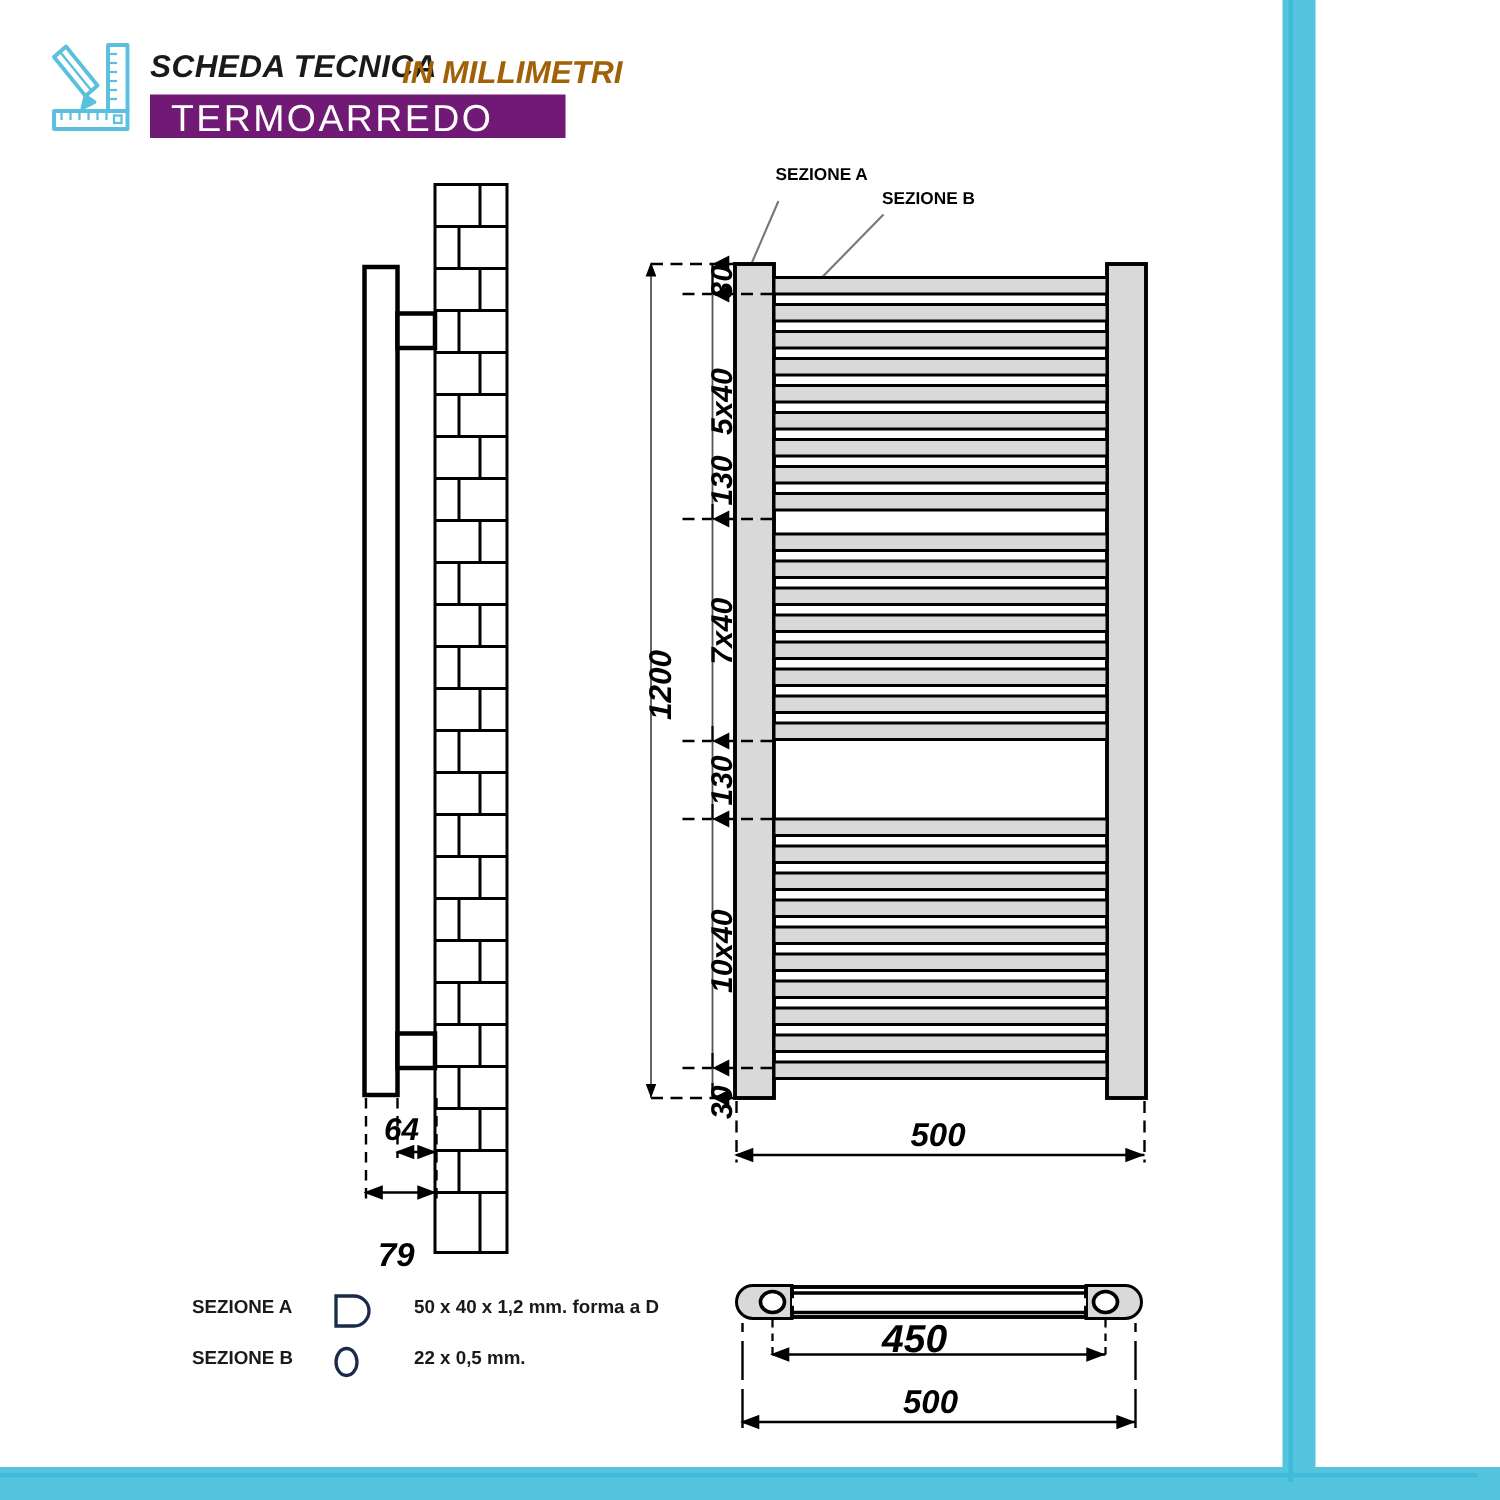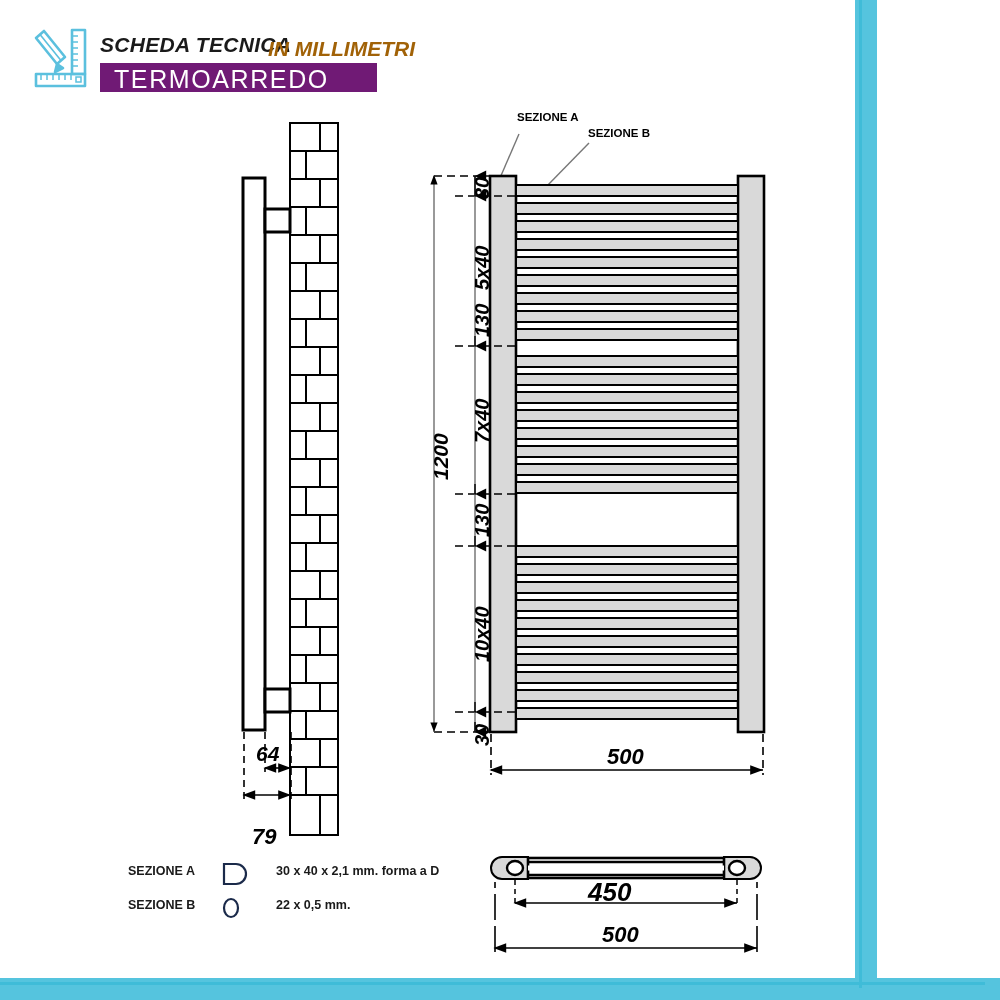--- a/index.html
+++ b/index.html
@@ -357,21 +357,21 @@
 
   <div id="legend">
 
     <div class="leg-row">
       <div class="leg-key">SEZIONE A</div>
       <div class="leg-shape">
         <svg width="40" height="28" viewBox="0 0 40 28">
           <path d="M8,4 L20,4 a10,10 0 0 1 0,20 L8,24 Z" fill="none" stroke="#1b2a4a" stroke-width="2.2"></path>
         </svg>
       </div>
-      <div class="leg-val">30 x 40 x 2,1 mm. forma a D</div>
+      <div class="leg-val">50 x 40 x 1,2 mm. forma a D</div>
     </div>
 
     <div class="leg-row">
       <div class="leg-key">SEZIONE B</div>
       <div class="leg-shape">
         <svg width="40" height="28" viewBox="0 0 40 28">
           <ellipse cx="15" cy="14" rx="7" ry="9" fill="none" stroke="#1b2a4a" stroke-width="2.2"></ellipse>
         </svg>
       </div>
       <div class="leg-val">22 x 0,5 mm.</div>

